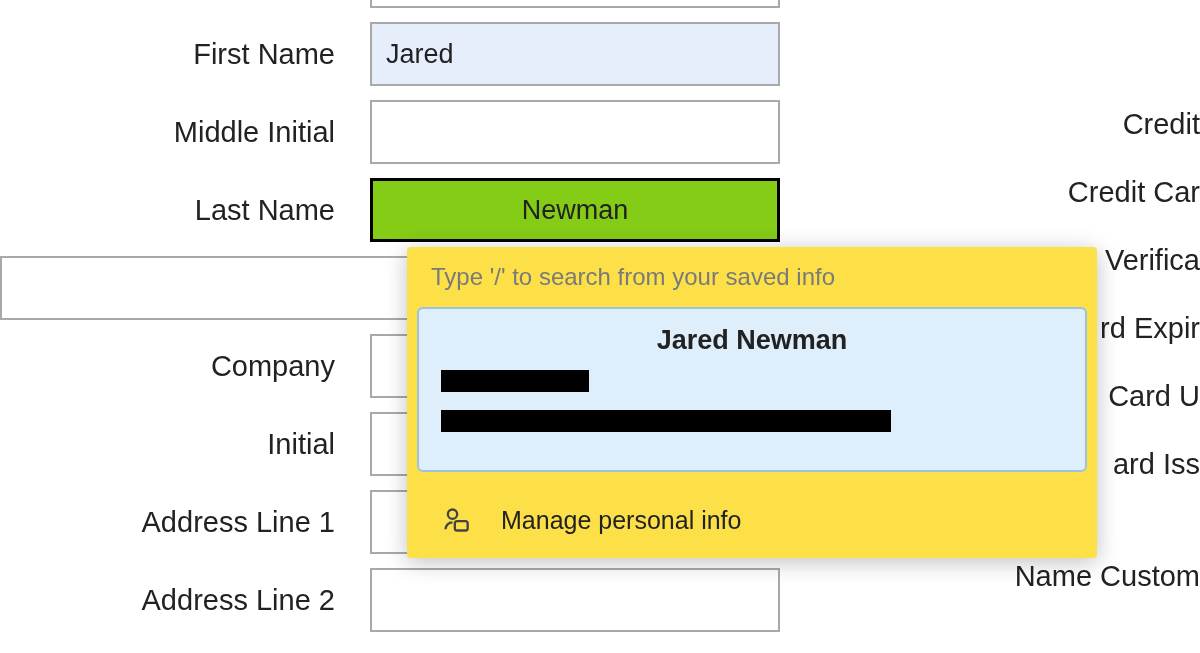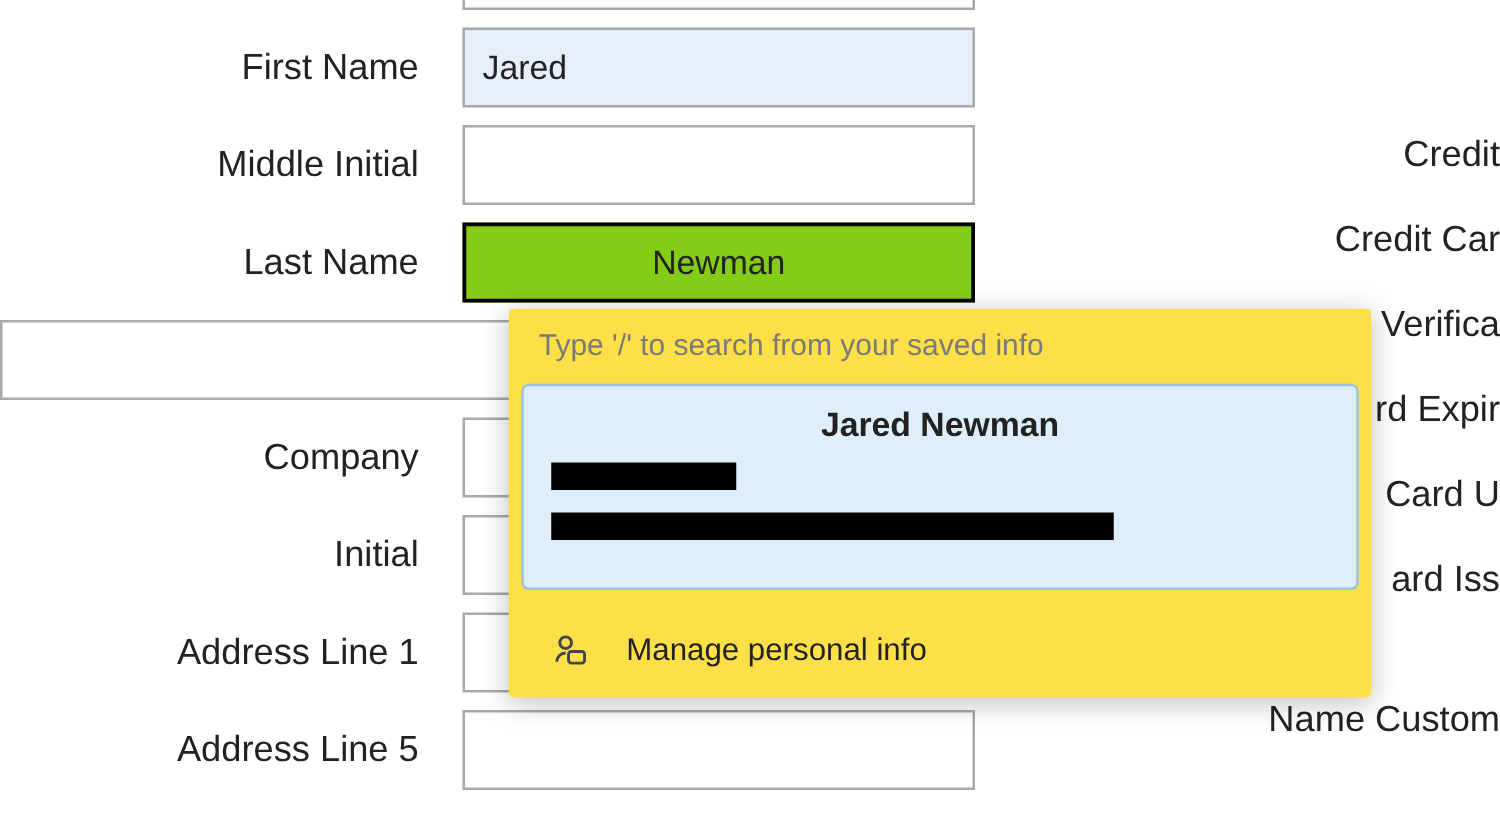--- a/index.html
+++ b/index.html
@@ -163,21 +163,21 @@
     <div class="label">Initial</div>
     <input class="input-box" value="" style="">
   </div>
 
   <div class="form-row">
     <div class="label">Address Line 1</div>
     <input class="input-box" value="" style="">
   </div>
 
   <div class="form-row">
-    <div class="label">Address Line 5</div>
+    <div class="label">Address Line 2</div>
     <input class="input-box" value="" style="">
   </div>
 </div>
 
 <div class="right-labels">
   <div>Credit</div>
   <div>Credit Car</div>
   <div>Verifica</div>
   <div>rd Expir</div>
   <div>Card U</div>

